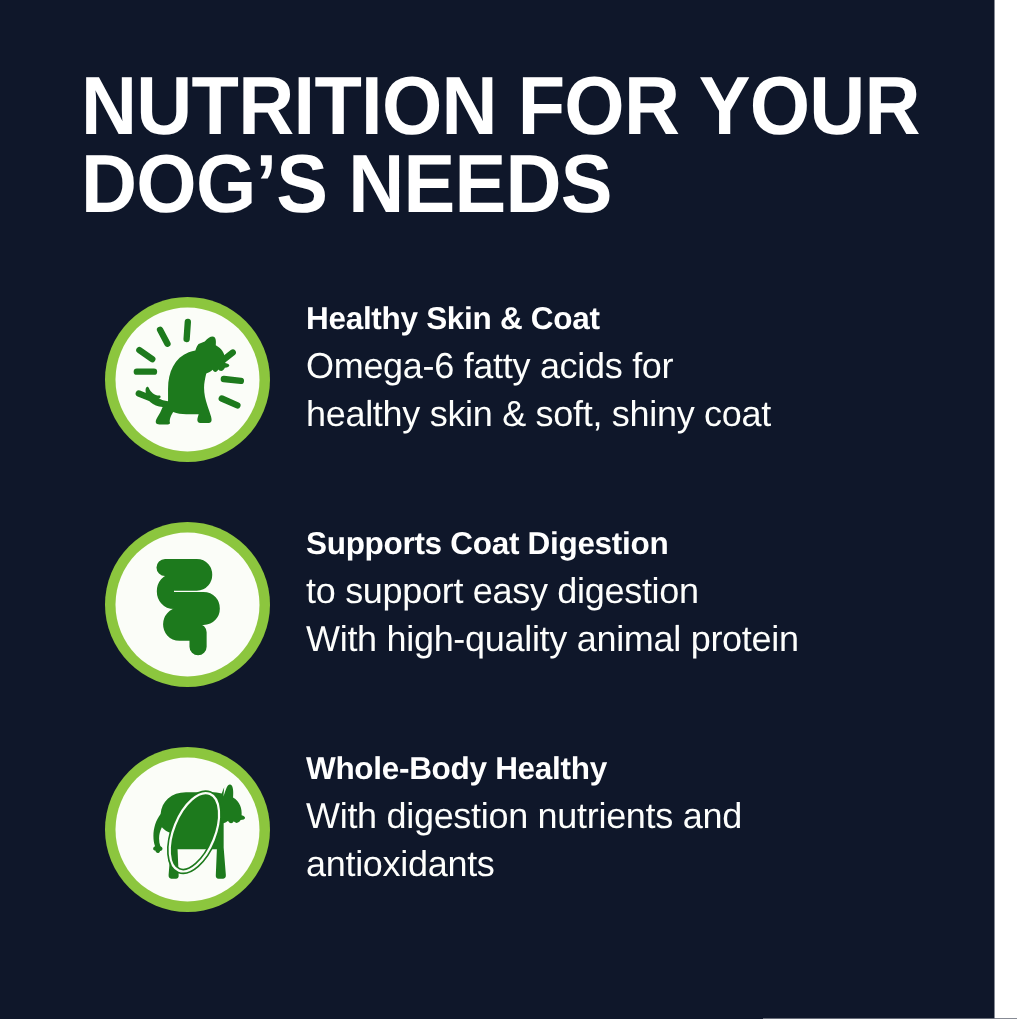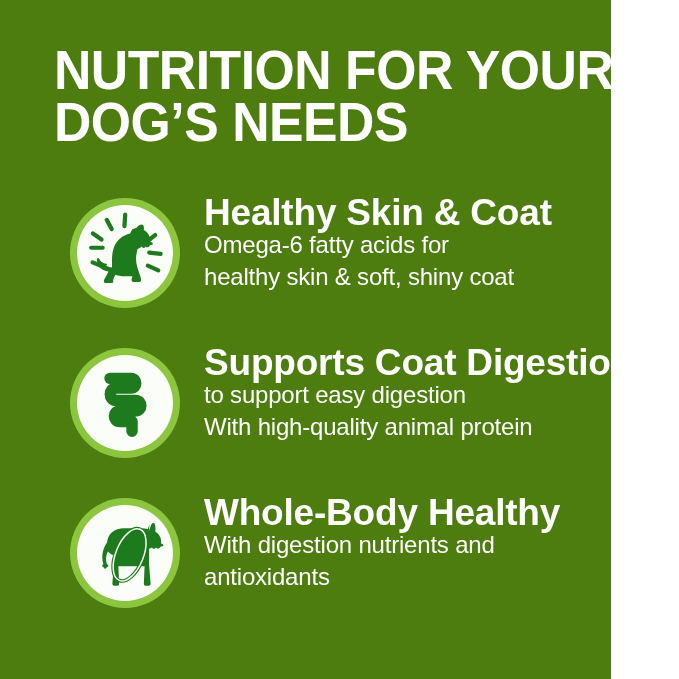--- a/index.html
+++ b/index.html
@@ -9,23 +9,23 @@
   }
   body {
     width: 679px;
     height: 679px;
     overflow: hidden;
     font-family: "Liberation Sans", sans-serif;
   }
 
   #panel {
     position: relative;
-    width: 611px;
+    width: 663px;
     height: 679px;
-    background: #4d7c0f;
+    background: #0f172a;
     box-sizing: border-box;
   }
 
   
   #headline {
     position: absolute;
     left: 54px;
     top: 44px;
     width: 600px;
   }
@@ -83,21 +83,21 @@
     position: absolute;
     left: 204px;
     top: 6px;
     width: 460px;
   }
   .feature-title {
     display: block;
     color: #ffffff;
     font-family: "Liberation Sans", sans-serif;
     font-weight: bold;
-    font-size: 37px;
+    font-size: 21px;
     line-height: 33px;
     letter-spacing: -0.2px;
     white-space: nowrap;
   }
   .feature-desc-line {
     display: block;
     color: #fdfefc;
     font-family: "Liberation Sans", sans-serif;
     font-weight: normal;
     font-size: 24px;

